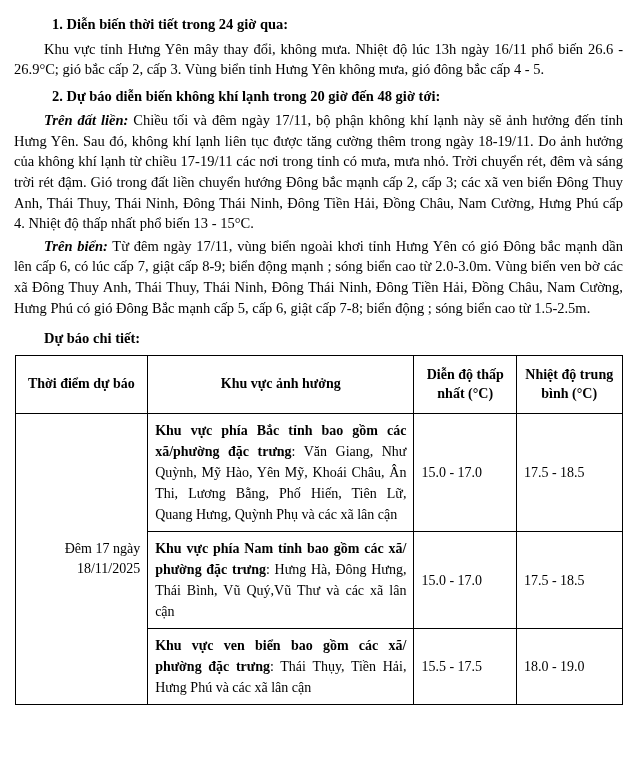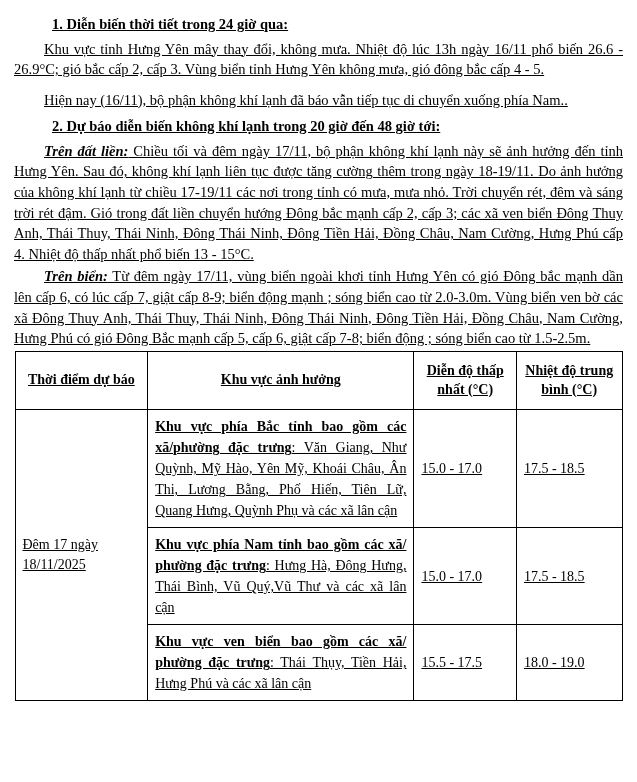--- a/index.html
+++ b/index.html
@@ -14,21 +14,20 @@
     color: #000000;
     font-size: 14.5px;
     line-height: 1.42;
     overflow: hidden;
   }
   .page {
     width: 637px;
     height: 606px;
     box-sizing: border-box;
     padding: 8px 14px 4px 14px;
-    text-decoration: underline;
   }
   .sec-heading {
     font-weight: bold;
     font-size: 14.5px;
     margin: 6px 0 4px 0;
     padding-left: 38px;
   }
   p.para {
     margin: 0 0 2px 0;
     text-align: justify;
@@ -66,21 +65,21 @@
     font-weight: bold;
     padding: 10px 6px;
     line-height: 1.35;
   }
   .col-time { width: 132px; }
   .col-area { width: 265px; }
   .col-min  { width: 102px; }
   .col-avg  { width: 105px; }
 
   td.time-cell {
-    text-align: left;
+    text-align: right;
     line-height: 1.45;
   }
   td.area-cell {
     text-align: justify;
     line-height: 1.5;
     padding: 9px 10px;
   }
   td.area-cell b {
     font-weight: bold;
   }
@@ -90,28 +89,28 @@
 </style>
 </head>
 <body>
 
 <div class="page">
 
   <div class="sec-heading">1. Diễn biến thời tiết trong 24 giờ qua:</div>
 
   <p class="para">Khu vực tỉnh Hưng Yên mây thay đổi, không mưa. Nhiệt độ lúc 13h ngày 16/11 phổ biến 26.6 - 26.9°C; gió bắc cấp 2, cấp 3. Vùng biển tỉnh Hưng Yên không mưa, gió đông bắc cấp 4 - 5.</p>
 
-  <p class="para gap">Hiện nay (16/11), bộ phận không khí lạnh đã báo vẫn tiếp tục di chuyển xuống phía Nam..</p>
 
   <div class="sec-heading">2. Dự báo diễn biến không khí lạnh trong 20 giờ đến 48 giờ tới:</div>
 
   <p class="para"><span class="lead">Trên đất liền:</span><span> Chiều tối và đêm ngày 17/11, bộ phận không khí lạnh này sẽ ảnh hưởng đến tỉnh Hưng Yên. Sau đó, không khí lạnh liên tục được tăng cường thêm trong ngày 18-19/11. Do ảnh hưởng của không khí lạnh từ chiều 17-19/11 các nơi trong tỉnh có mưa, mưa nhỏ. Trời chuyển rét, đêm và sáng trời rét đậm. Gió trong đất liền chuyển hướng Đông bắc mạnh cấp 2, cấp 3; các xã ven biển Đông Thuy Anh, Thái Thuy, Thái Ninh, Đông Thái Ninh, Đông Tiền Hải, Đồng Châu, Nam Cường, Hưng Phú cấp 4. Nhiệt độ thấp nhất phổ biến 13 - 15°C.</span></p>
 
   <p class="para"><span class="lead">Trên biển:</span><span> Từ đêm ngày 17/11, vùng biển ngoài khơi tỉnh Hưng Yên có gió Đông bắc mạnh dần lên cấp 6, có lúc cấp 7, giật cấp 8-9; biển động mạnh ; sóng biển cao từ 2.0-3.0m. Vùng biển ven bờ các xã Đông Thuy Anh, Thái Thuy, Thái Ninh, Đông Thái Ninh, Đông Tiền Hải, Đồng Châu, Nam Cường, Hưng Phú có gió Đông Bắc mạnh cấp 5, cấp 6, giật cấp 7-8; biển động ; sóng biển cao từ 1.5-2.5m.</span></p>
 
+  <div class="sub-title">Dự báo chi tiết:</div>
 
   <table class="forecast">
     <colgroup>
       <col class="col-time">
       <col class="col-area">
       <col class="col-min">
       <col class="col-avg">
     </colgroup>
     <thead>
       <tr>

